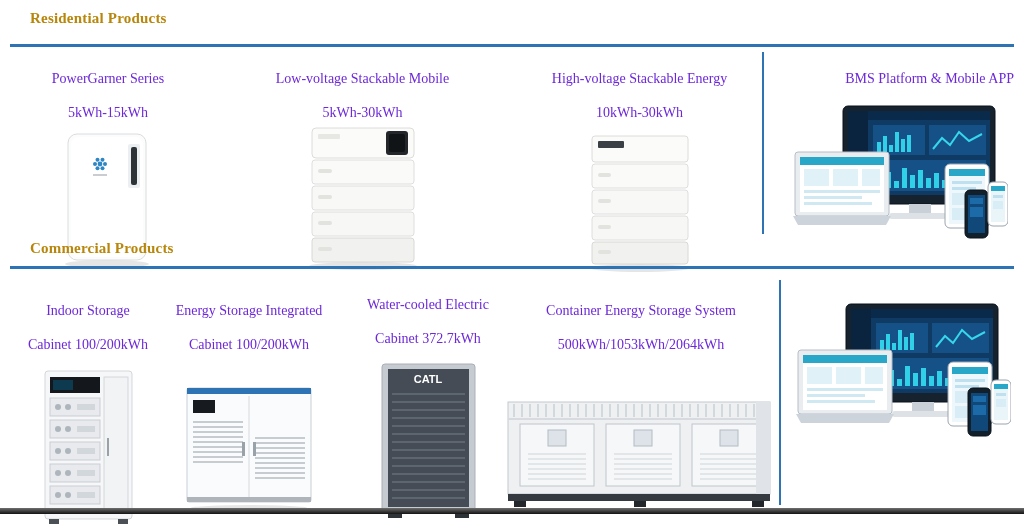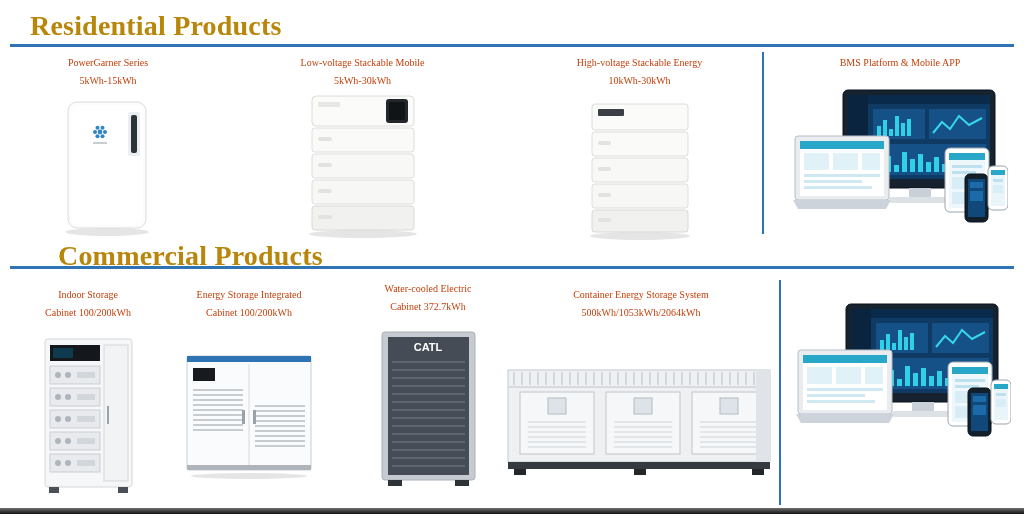--- a/index.html
+++ b/index.html
@@ -2,42 +2,42 @@
 <html><head>
 <meta charset="utf-8">
 <style>
   * { margin: 0; padding: 0; box-sizing: border-box; }
   html, body { background: #ffffff; }
   body { width: 1024px; height: 524px; font-family: "Liberation Serif", serif; }
   .page { position: relative; width: 1024px; height: 524px; background: #ffffff; overflow: hidden; }
 
   .section-title {
     position: absolute; left: 30px;
-    font-size: 28px; font-weight: bold; color: #b8860b;
+    font-size: 15px; font-weight: bold; color: #b8860b;
     letter-spacing: 0.2px;
   }
   #title-residential { top: 10px; }
-  #title-commercial { top: 240px; margin-left: 28px; }
+  #title-commercial { top: 240px; }
 
   .hrule { position: absolute; left: 10px; width: 1004px; height: 3px; background: #2e74b5; }
   #hrule-residential { top: 44px; }
   #hrule-commercial  { top: 266px; }
 
   .vrule { position: absolute; width: 2px; background: #2e74b5; }
   #vrule-residential { left: 762px; top: 52px; height: 182px; }
   #vrule-commercial  { left: 779px; top: 280px; height: 225px; }
 
   .product { position: absolute; text-align: center; }
-  .cap { font-size: 10px; line-height: 18px; color: #c2410c; }
+  .cap { font-size: 14px; line-height: 18px; color: #6d28d9; margin-top: 16px; }
   .art { display: flex; justify-content: center; }
 
   #prod-r1 { left: 28px;  top: 54px; width: 160px; }
   #prod-r2 { left: 255px; top: 54px; width: 215px; }
   #prod-r3 { left: 532px; top: 54px; width: 215px; }
-  #prod-r4 { left: 786px; top: 54px; width: 228px; }
+  #prod-r4 { left: 786px; top: 54px; width: 228px; text-align: right; }
   #prod-r1 .art { margin-top: 8px; }
   #prod-r2 .art { margin-top: 0; }
   #prod-r3 .art { margin-top: 6px; }
   #prod-r4 .art { margin-top: 16px; }
 
   #prod-c1 { left: 20px;   top: 286px; width: 136px; }
   #prod-c2 { left: 158px; top: 286px; width: 182px; }
   #prod-c3 { left: 352px; top: 280px; width: 152px; }
   #prod-c4 { left: 502px; top: 286px; width: 278px; }
   #prod-c5 { left: 792px; top: 286px; width: 222px; }

